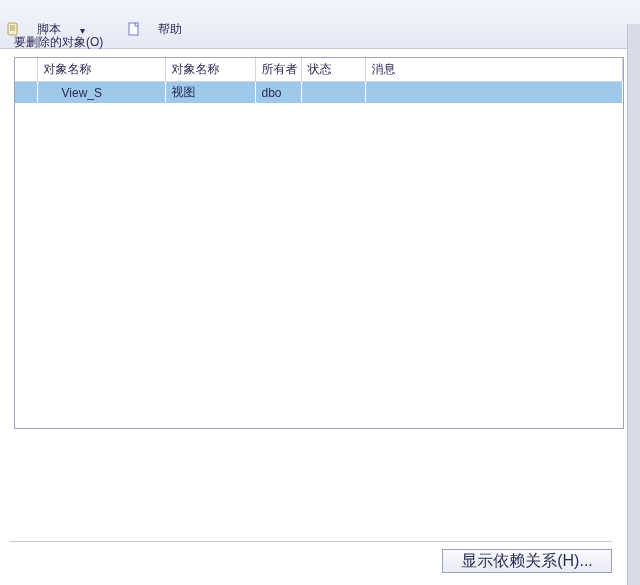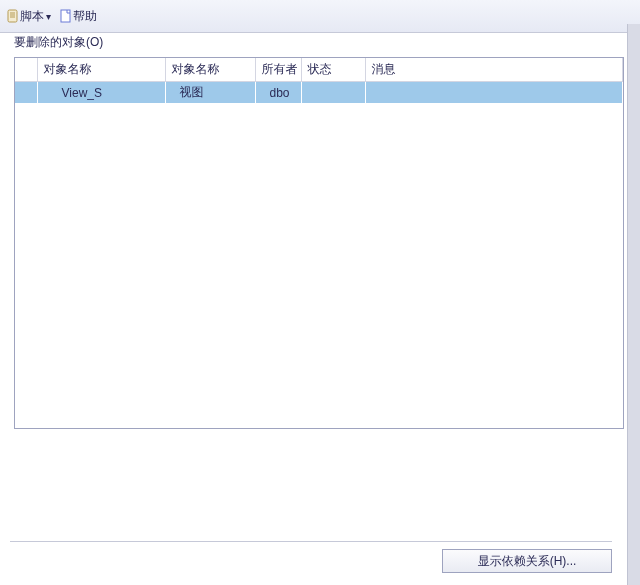--- a/index.html
+++ b/index.html
@@ -17,23 +17,23 @@
     background: #fff;
     box-sizing: border-box;
   }
 
   
   .toolbar {
     height: 24px;
     background: linear-gradient(#f3f5fb, #e6e9f4);
     border-bottom: 1px solid #c6c9d8;
     display: flex;
-    align-items: center;
-    padding: 4px 6px;
-    gap: 0;
+    align-items: flex-end;
+    padding: 12px 6px;
+    gap: 17px;
   }
   .toolbar .t-icon {
     width: 14px;
     height: 14px;
     display: inline-block;
     flex: none;
   }
   .toolbar .t-label {
     line-height: 14px;
   }
@@ -96,21 +96,21 @@
   table.list .col-name  { width: 128px; }
   table.list .col-type  { width: 90px;  }
   table.list .col-owner { width: 46px;  }
   table.list .col-state { width: 64px;  }
   table.list .col-msg   { }
 
   table.list tr.sel td {
     background: #9ec9ea;
   }
   table.list td {
-    padding: 2px 14px;
+    padding: 2px 6px;
     border-right: 1px solid transparent;
     height: 16px;
     white-space: nowrap;
     overflow: hidden;
   }
   table.list td.name {
     padding-left: 24px;
   }
 
   
@@ -131,21 +131,21 @@
     border-top: 1px solid #c6c9d8;
     margin: 0;
   }
   button.win {
     min-width: 170px;
     height: 24px;
     background: linear-gradient(#fbfbfd, #e9ebf3);
     border: 1px solid #9ea3bf;
     color: #2b2b56;
     font-family: inherit;
-    font-size: 12px;
+    font-size: 16px;
     cursor: pointer;
   }
 
   
   .t-icon svg { display: block; }
 </style>
 </head>
 <body>
 
 <div class="window">

